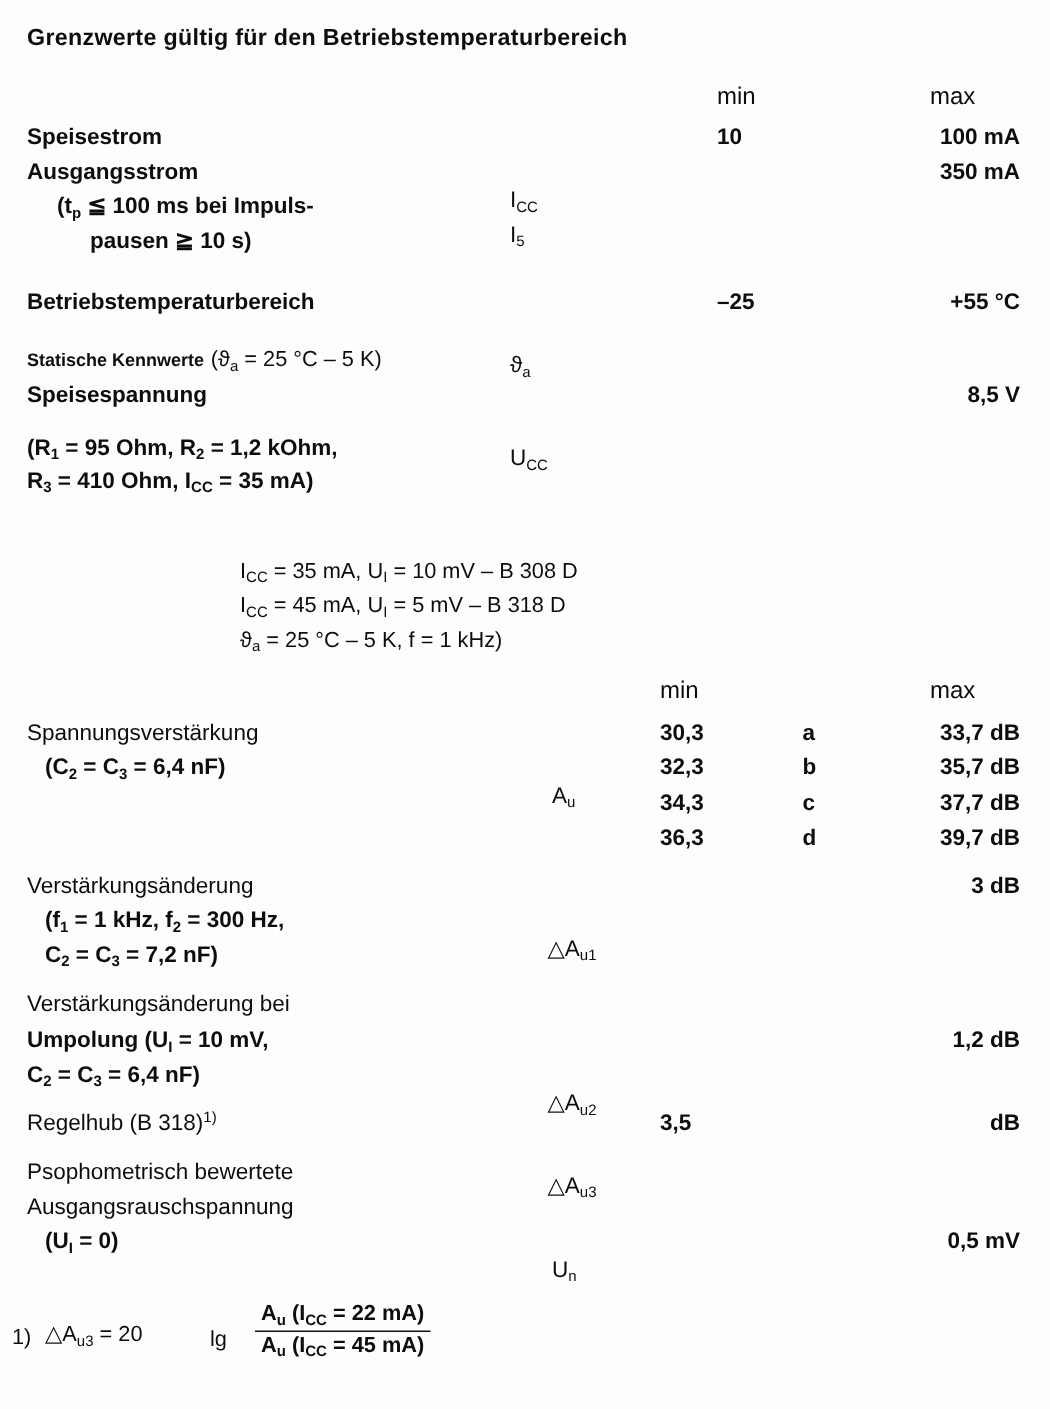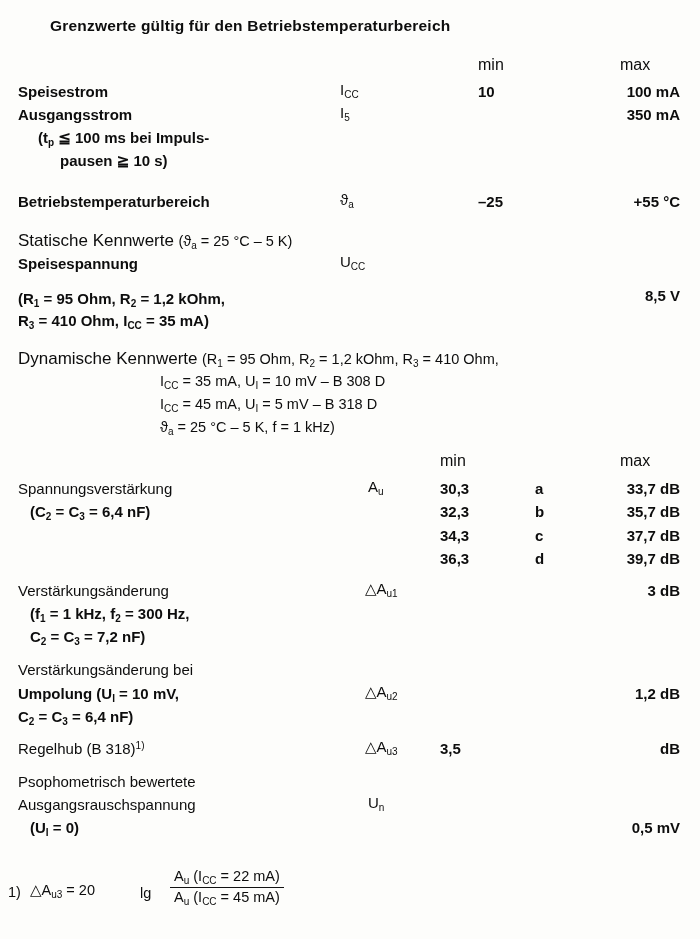--- a/index.html
+++ b/index.html
@@ -28,71 +28,73 @@
     line-height: 1.05;
   }
   .sub { font-size: 10px; vertical-align: -3px; }
   .sup { font-size: 10px; vertical-align: 5px; }
   .hdr {
     font-weight: bold;
     font-size: 15.5px;
     letter-spacing: 0.2px;
   }
   .sec {
-    font-weight: normal;
-    font-size: 17px;
+    font-weight: bold;
+    font-size: 12px;
   }
   .lbl {
     font-weight: bold;
     font-size: 15px;
   }
   .lbl-n {
     font-weight: normal;
     font-size: 15px;
   }
   .sym {
     font-size: 15px;
     font-weight: normal;
+    margin-top: 44px;
   }
   .val {
     font-size: 15px;
     font-weight: bold;
   }
   .colhdr {
     font-size: 16px;
     font-weight: normal;
   }
   .note {
     font-size: 14.5px;
     font-weight: normal;
   }
   .frac {
     position: absolute;
     display: inline-block;
     text-align: center;
     font-size: 14.5px;
+    font-weight: bold;
   }
   .frac .num {
     display: block;
     padding: 0 4px 1px 4px;
     border-bottom: 1.4px solid #111;
   }
   .frac .den {
     display: block;
     padding: 1px 4px 0 4px;
   }
   .right { text-align: right; }
   .tri { font-size: 15px; }
 </style>
 </head>
 <body>
 
 <div class="page">
 
-  <div class="t hdr" style="left:18px; top:18px;margin-left:32px;">Grenzwerte gültig für den Betriebstemperaturbereich</div>
+  <div class="t hdr" style="left:18px; top:18px;">Grenzwerte gültig für den Betriebstemperaturbereich</div>
 
   <div class="t colhdr" style="left:478px; top:57px;">min</div>
   <div class="t colhdr" style="left:620px; top:57px;">max</div>
 
   <div class="t lbl" style="left:18px; top:84px;">Speisestrom</div>
   <div class="t sym" style="left:340px; top:82px;"><span>I</span><span class="sub">CC</span></div>
   <div class="t val" style="left:478px; top:84px;">10</div>
   <div class="t val right" style="left:540px; width:140px; top:84px;">100 mA</div>
 
   <div class="t lbl" style="left:18px; top:107px;">Ausgangsstrom</div>
@@ -107,33 +109,29 @@
   <div class="t val" style="left:478px; top:194px;">–25</div>
   <div class="t val right" style="left:540px; width:140px; top:194px;">+55 °C</div>
 
   <div class="t" style="left:18px; top:232px;">
     <span class="sec">Statische Kennwerte</span>
     <span class="note">(ϑ</span><span class="sub">a</span><span class="note"> = 25 °C – 5 K)</span>
   </div>
 
   <div class="t lbl" style="left:18px; top:256px;">Speisespannung</div>
   <div class="t sym" style="left:340px; top:254px;"><span>U</span><span class="sub">CC</span></div>
-  <div class="t val right" style="left:540px; width:140px; top:256px;margin-top:32px;">8,5 V</div>
+  <div class="t val right" style="left:540px; width:140px; top:256px;">8,5 V</div>
 
   <div class="t lbl" style="left:18px; top:291px;">
     <span>(R</span><span class="sub">1</span><span> = 95 Ohm, R</span><span class="sub">2</span><span> = 1,2 kOhm,</span>
   </div>
   <div class="t lbl" style="left:18px; top:313px;">
     <span>R</span><span class="sub">3</span><span> = 410 Ohm, I</span><span class="sub">CC</span><span> = 35 mA)</span>
   </div>
 
-  <div class="t" style="left:18px; top:350px;">
-    <span class="sec">Dynamische Kennwerte</span>
-    <span class="note">(R</span><span class="sub">1</span><span class="note"> = 95 Ohm, R</span><span class="sub">2</span><span class="note"> = 1,2 kOhm, R</span><span class="sub">3</span><span class="note"> = 410 Ohm,</span>
-  </div>
   <div class="t note" style="left:160px; top:374px;">
     <span>I</span><span class="sub">CC</span><span> = 35 mA, U</span><span class="sub">I</span><span> = 10 mV – B 308 D</span>
   </div>
   <div class="t note" style="left:160px; top:397px;">
     <span>I</span><span class="sub">CC</span><span> = 45 mA, U</span><span class="sub">I</span><span> =   5 mV – B 318 D</span>
   </div>
   <div class="t note" style="left:160px; top:420px;">
     <span>ϑ</span><span class="sub">a</span><span> = 25 °C – 5 K, f = 1 kHz)</span>
   </div>
 

